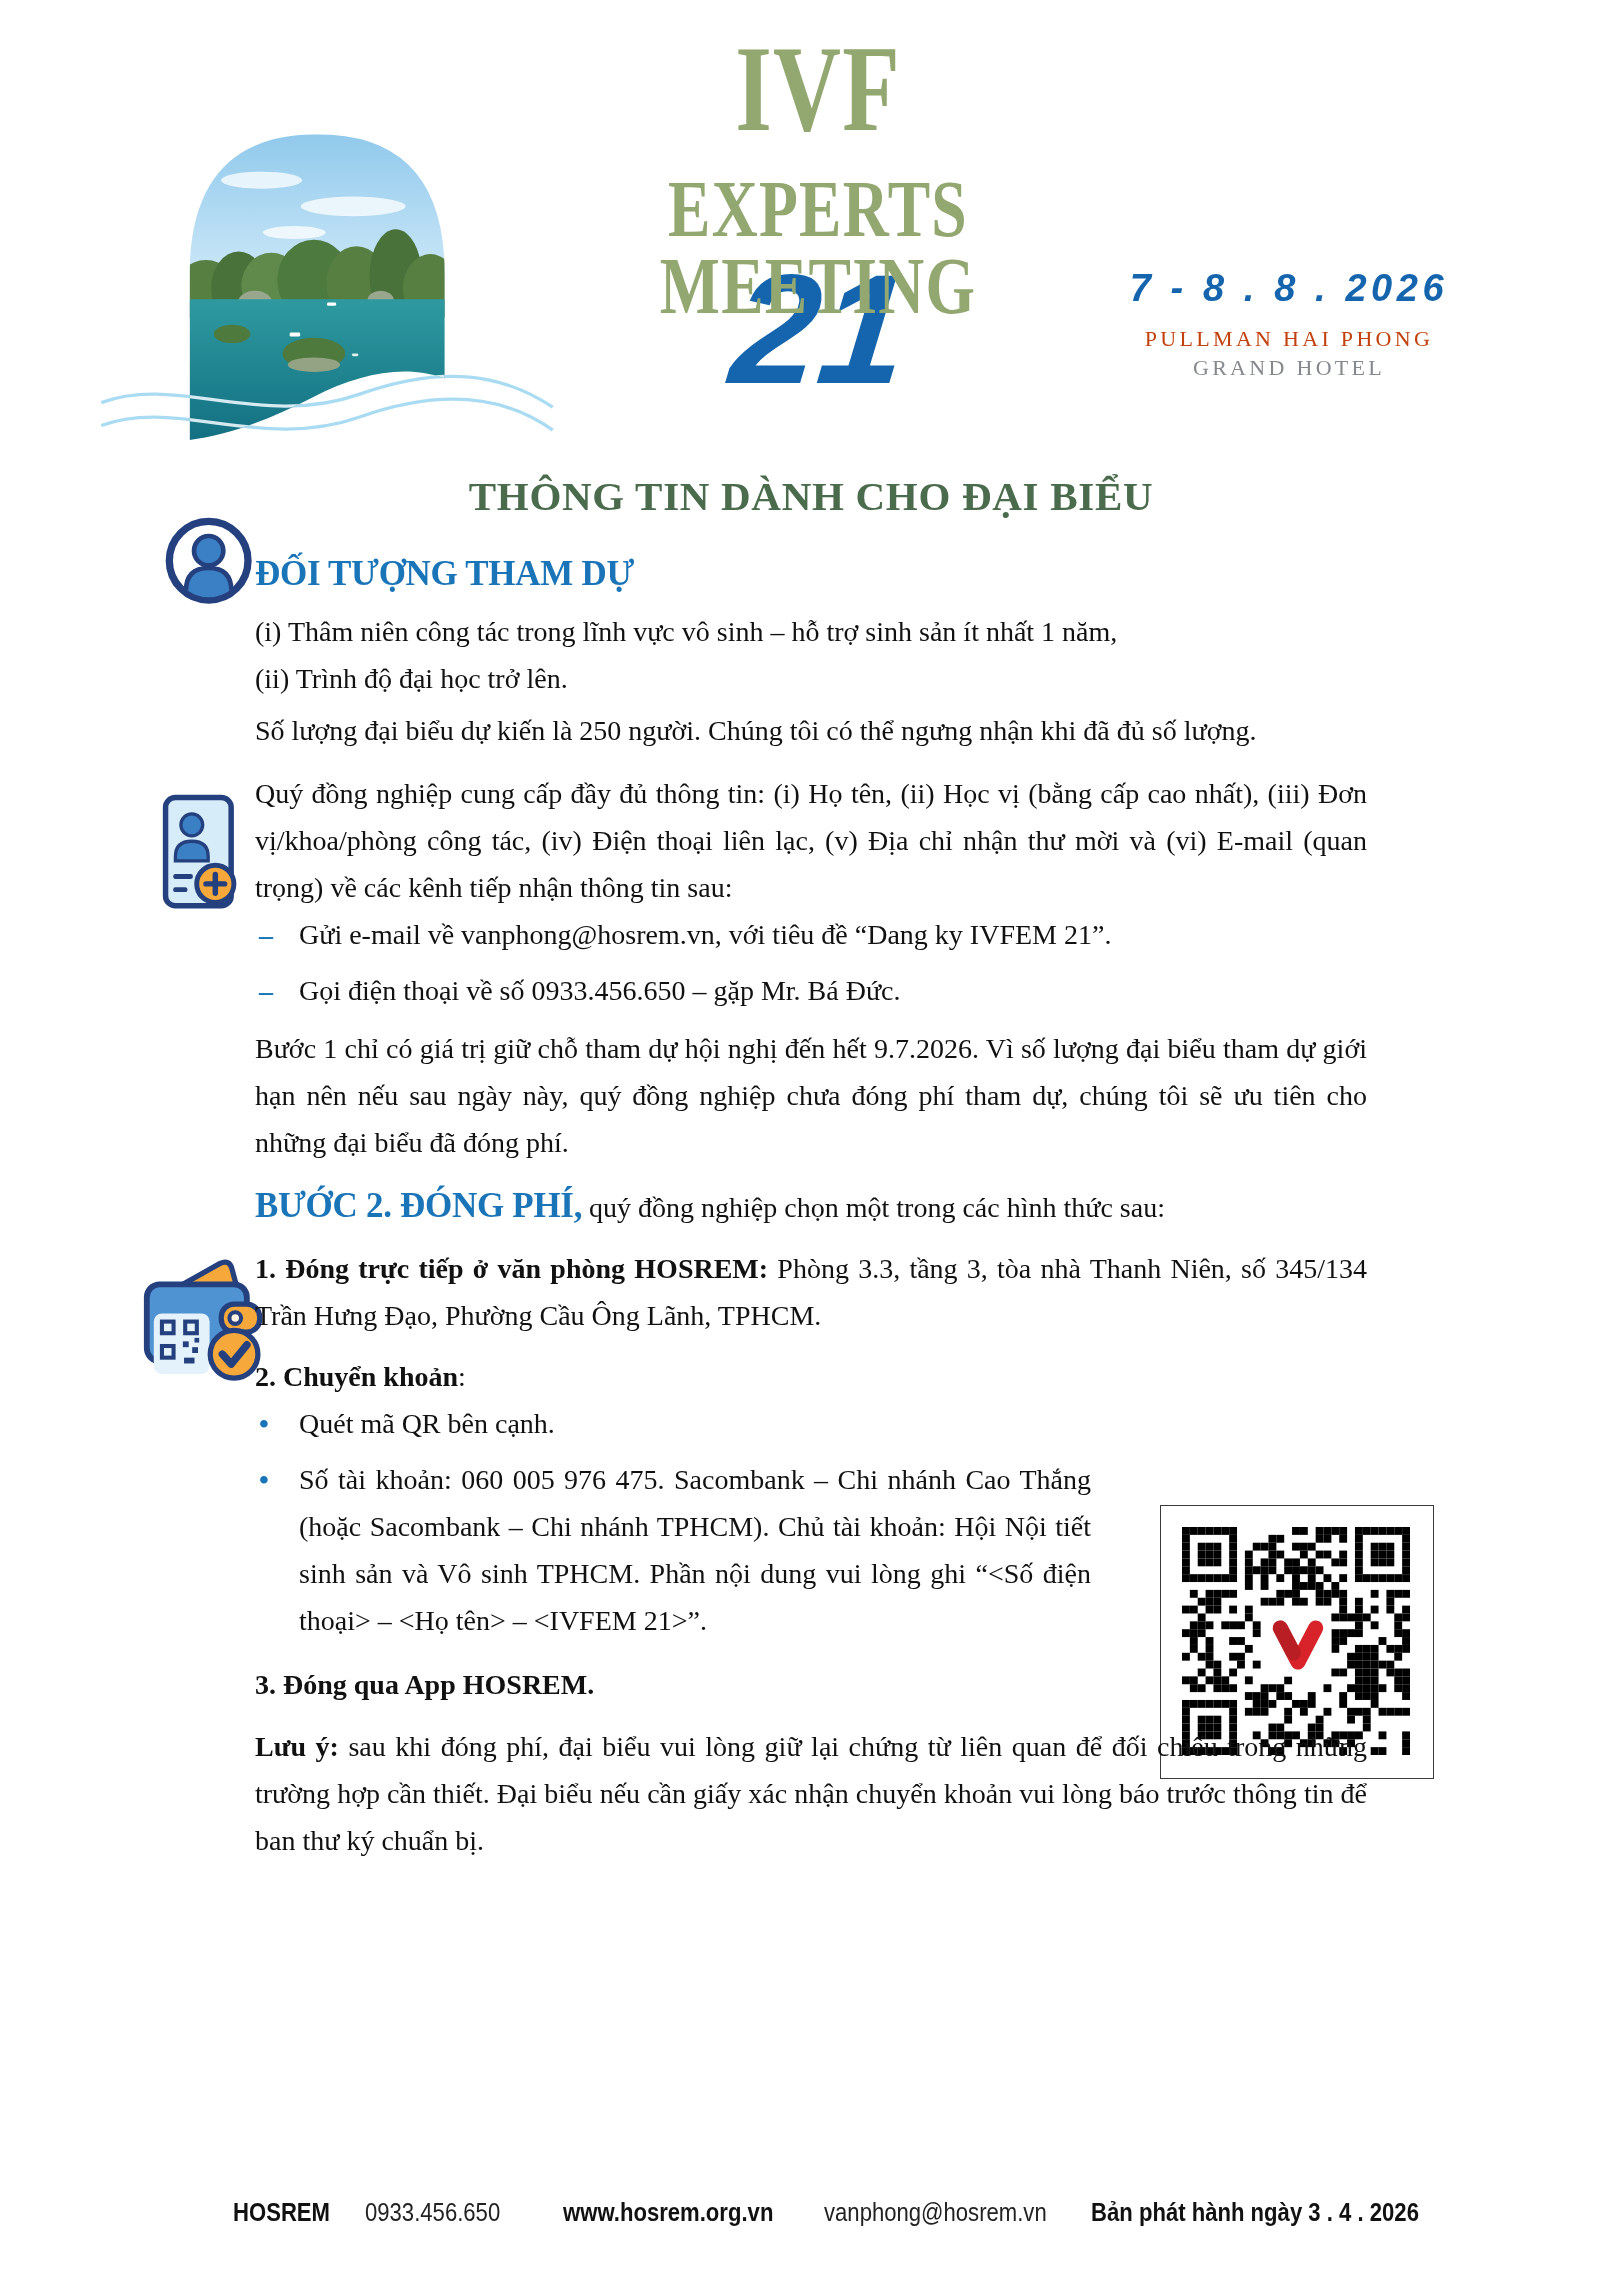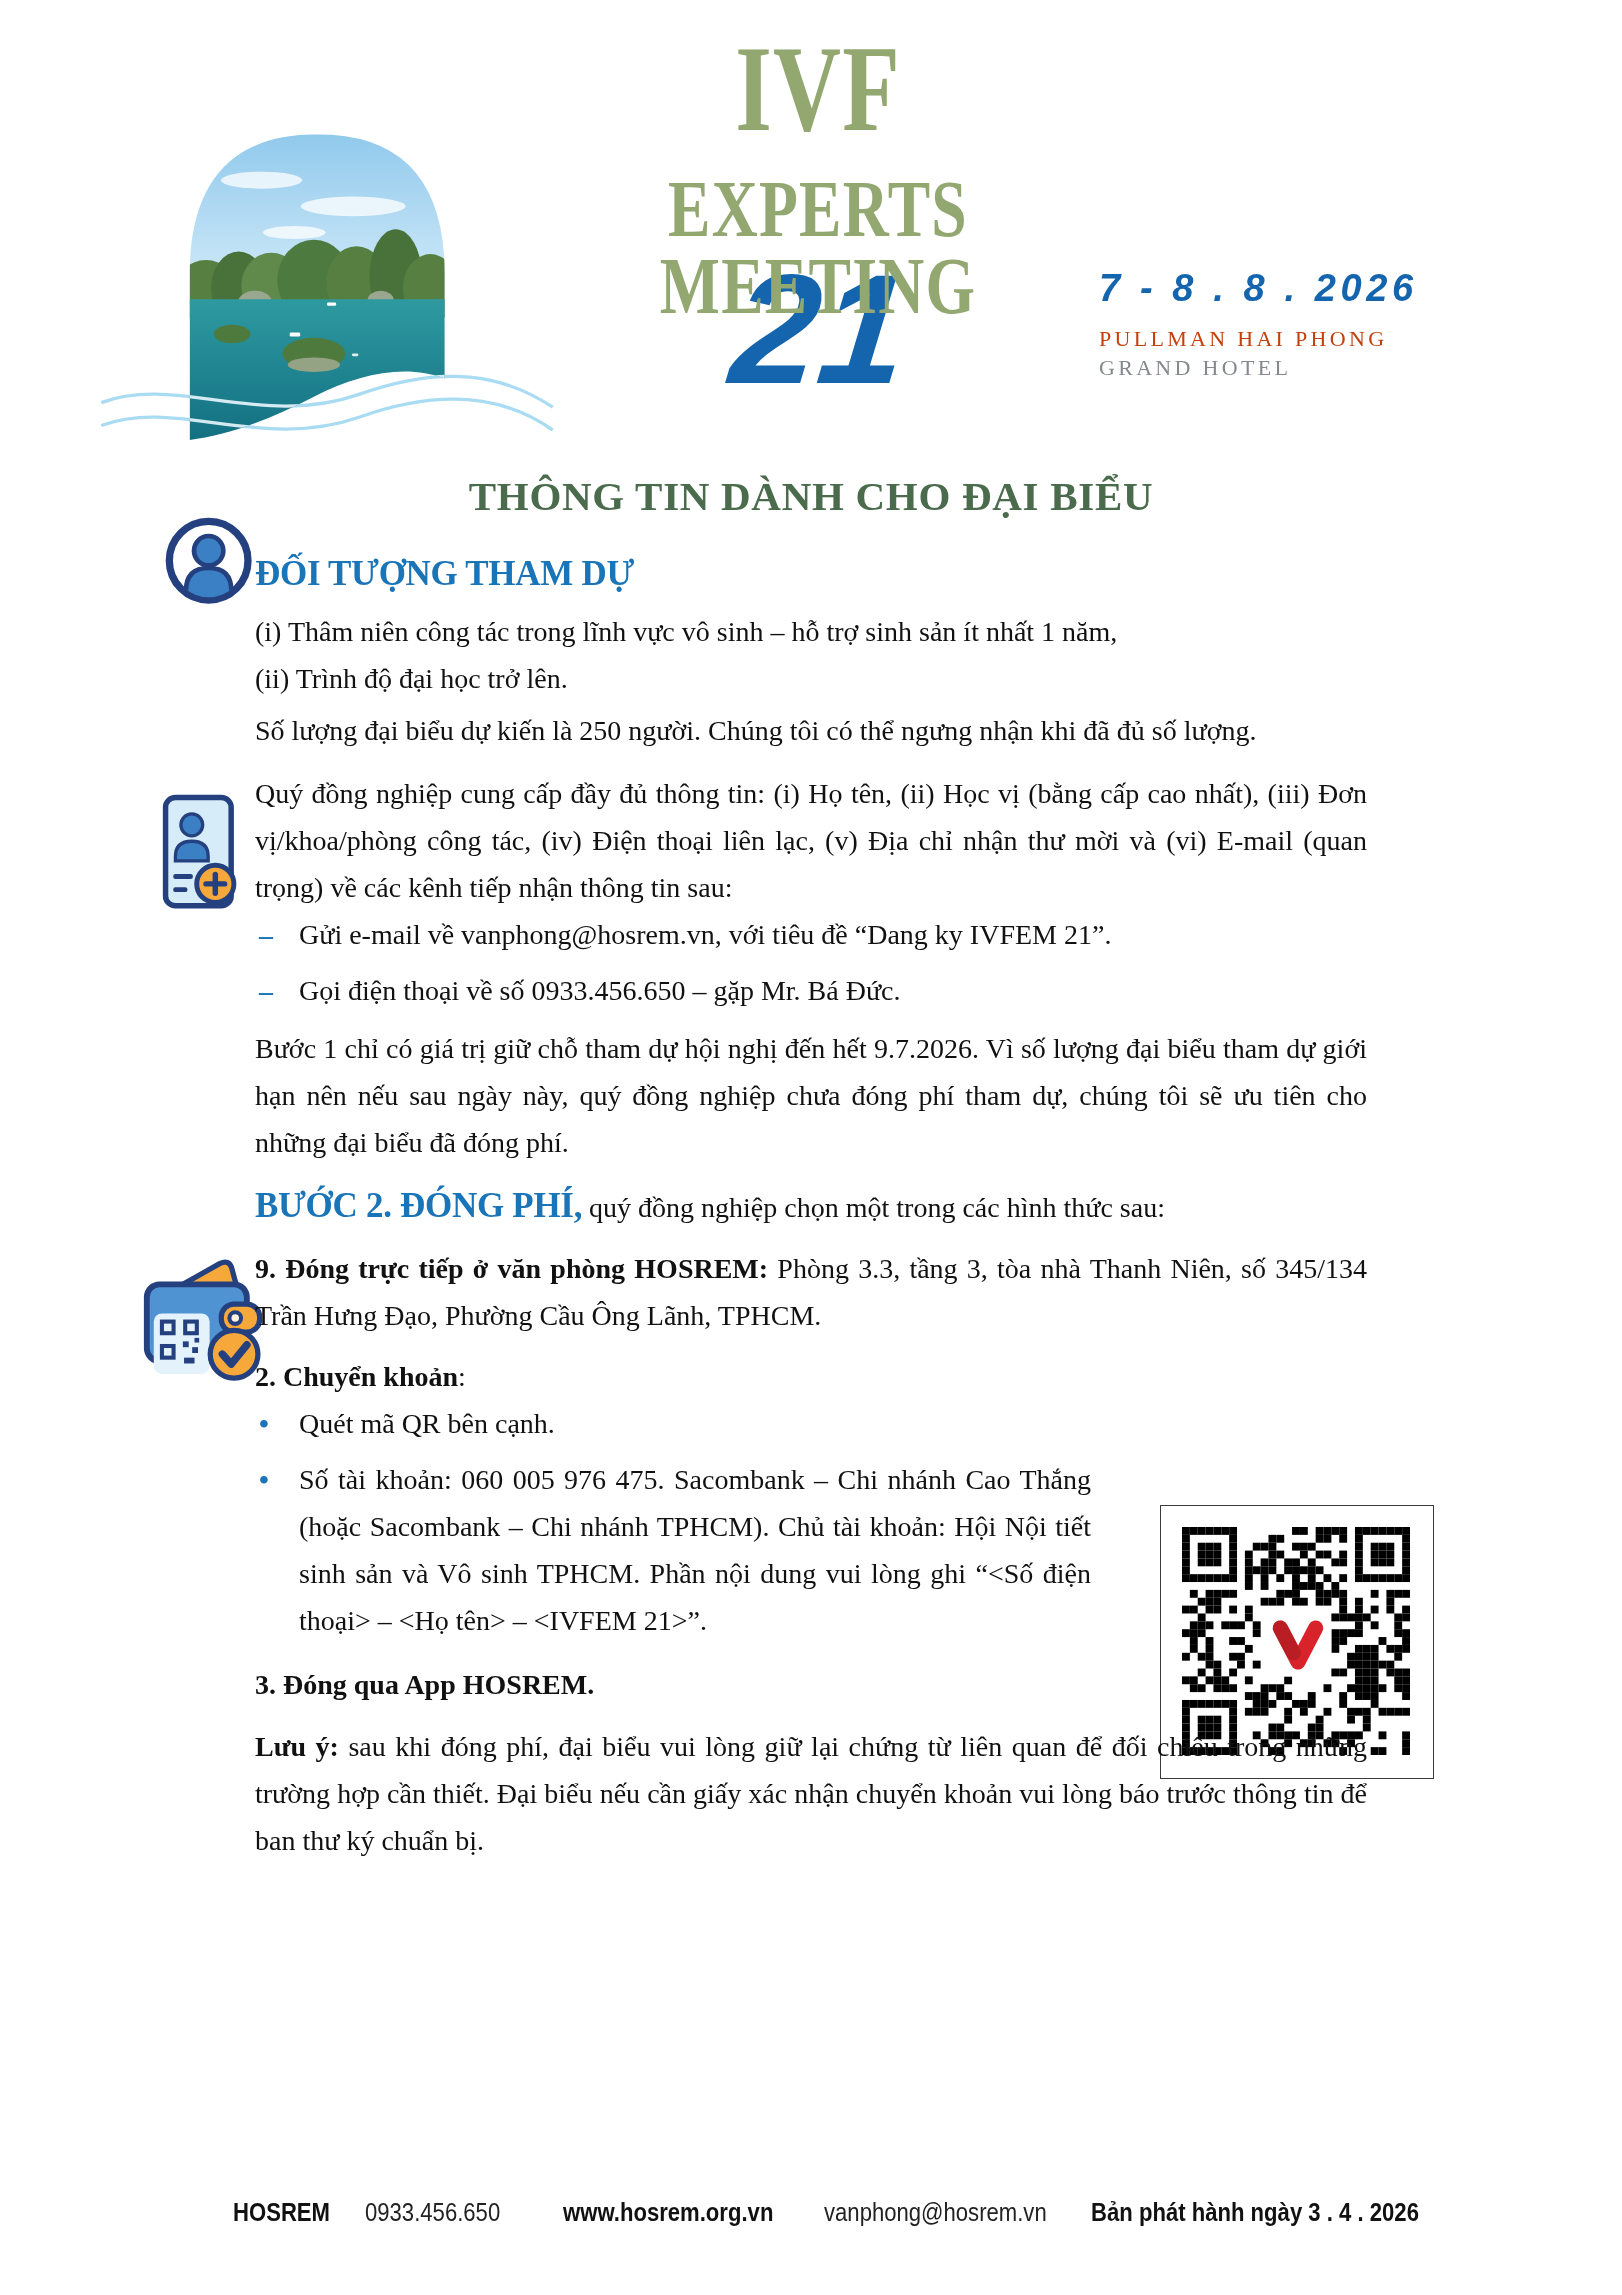--- a/index.html
+++ b/index.html
@@ -10,21 +10,21 @@
   .arch-photo{position:absolute;left:98px;top:72px;width:458px;height:393px;}
   .logo-block{position:absolute;left:576px;top:33px;width:484px;height:406px;}
   .logo-line{position:absolute;left:0;width:100%;text-align:center;color:#93a871;
              font-weight:700;letter-spacing:1.3px;}
   .logo-ivf{top:6.5px;font-size:99px;line-height:98px;transform:scale(.95,1.25);}
   .logo-experts{top:139px;font-size:67px;line-height:72px;transform:scale(.95,1.2);}
   .logo-meeting{top:216px;font-size:67px;line-height:72px;transform:scale(.95,1.2);z-index:2;}
   .logo-21{position:absolute;left:157px;top:221px;width:170px;text-align:center;z-index:1;
            font-family:"Liberation Sans","DejaVu Sans",sans-serif;font-weight:700;font-style:italic;
            font-size:156px;line-height:151px;color:#1465ad;transform:skewX(-6deg);}
-  .date-block{position:absolute;left:1099px;top:267px;width:380px;}
+  .date-block{position:absolute;left:1099px;top:267px;width:380px;text-align:center;}
   .event-date{font-family:"Liberation Sans","DejaVu Sans",sans-serif;font-weight:700;font-style:italic;
               font-size:38px;letter-spacing:4.6px;color:#1465ad;white-space:nowrap;}
   .venue{font-size:22px;letter-spacing:3.3px;color:#c2410c;line-height:29px;margin-top:14.4px;}
   .venue2{font-size:22px;letter-spacing:3.3px;color:#85888c;line-height:29px;}
 
   
   .content{position:absolute;left:255px;top:470px;width:1112px;}
   .doc-title{text-align:center;font-size:41px;line-height:52px;font-weight:700;color:#4a6b4c;
              letter-spacing:0.7px;margin:0;}
   .sec-heading{font-size:35px;line-height:42px;font-weight:700;color:#1a74b8;letter-spacing:-0.3px;margin:0;}
@@ -569,21 +569,21 @@
       </li>
       <li class="mt14">
         <span class="marker">–</span>
         <span>Gọi điện thoại về số 0933.456.650 – gặp Mr. Bá Đức.</span>
       </li>
     </ul>
     <p class="body-p mt16">Bước 1 chỉ có giá trị giữ chỗ tham dự hội nghị đến hết 9.7.2026. Vì số lượng đại biểu tham dự giới hạn nên nếu sau ngày này, quý đồng nghiệp chưa đóng phí tham dự, chúng tôi sẽ ưu tiên cho những đại biểu đã đóng phí.</p>
 
     <h2 class="sec-heading mt30 inline-heading"><span>BƯỚC 2. ĐÓNG PHÍ,</span><span class="suffix"> quý đồng nghiệp chọn một trong các hình thức sau:</span></h2>
 
-    <p class="body-p mt24"><span class="b">9. Đóng trực tiếp ở văn phòng HOSREM:</span><span> Phòng 3.3, tầng 3, tòa nhà Thanh Niên, số 345/134 Trần Hưng Đạo, Phường Cầu Ông Lãnh, TPHCM.</span></p>
+    <p class="body-p mt24"><span class="b">1. Đóng trực tiếp ở văn phòng HOSREM:</span><span> Phòng 3.3, tầng 3, tòa nhà Thanh Niên, số 345/134 Trần Hưng Đạo, Phường Cầu Ông Lãnh, TPHCM.</span></p>
 
     <p class="body-p body-left mt22"><span class="b">2. Chuyển khoản</span><span>:</span></p>
 
     <ul class="plain mt8">
       <li>
         <span class="marker">•</span>
         <span>Quét mã QR bên cạnh.</span>
       </li>
       <li class="mt14 narrow">
         <span class="marker">•</span>

